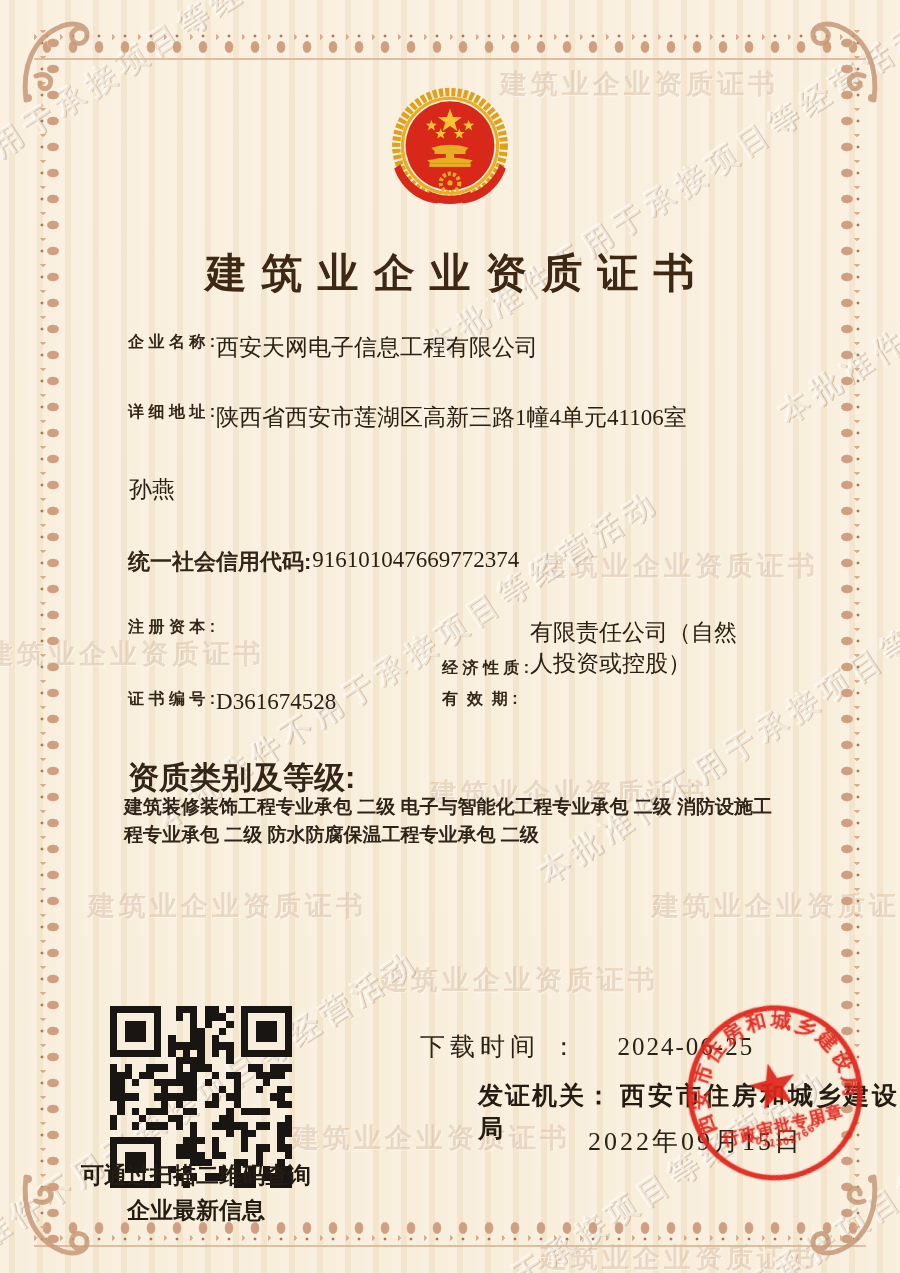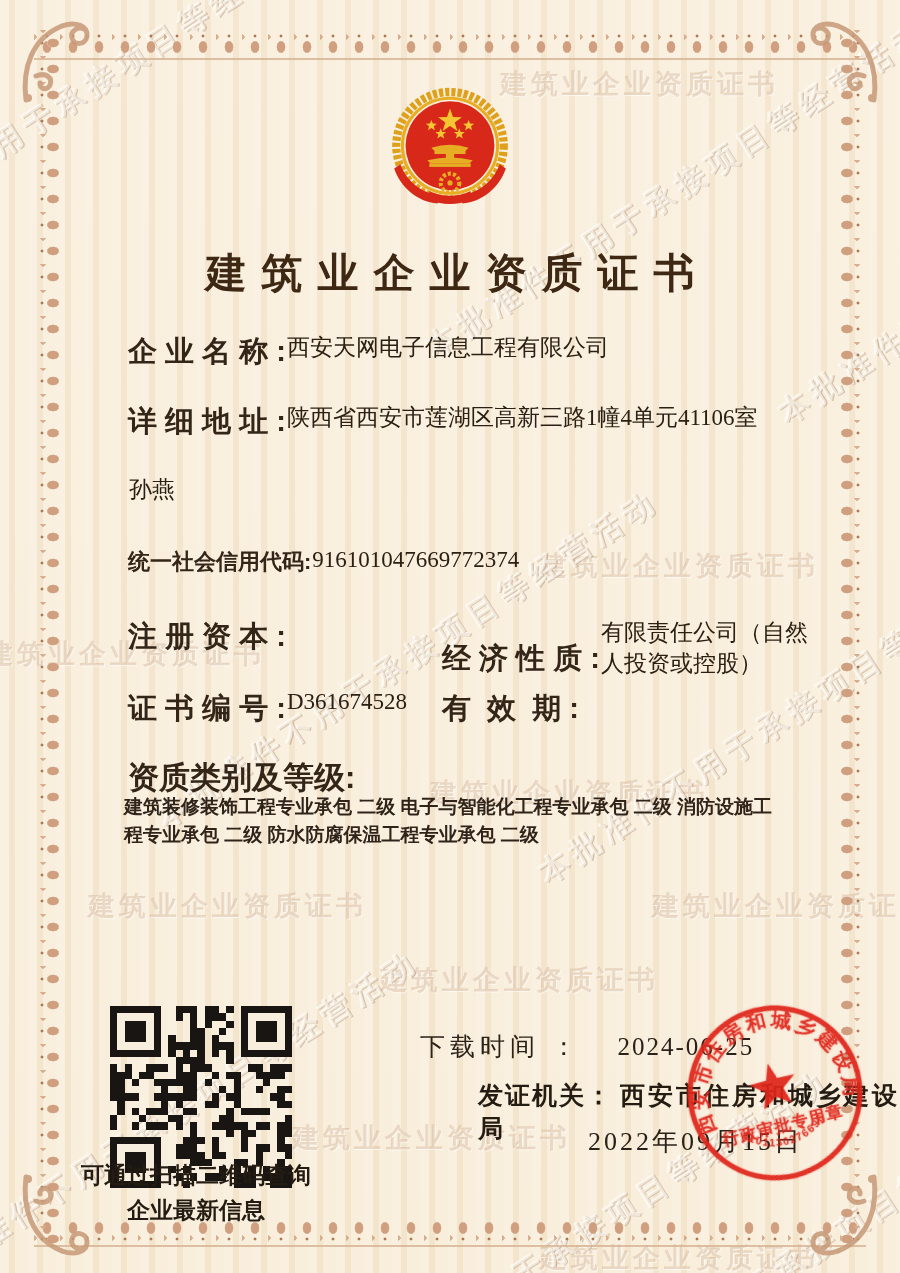--- a/index.html
+++ b/index.html
@@ -38,21 +38,21 @@
     transform:rotate(-33deg);transform-origin:left center;pointer-events:none;}
   .wm-h{position:absolute;z-index:0;white-space:nowrap;font-size:27px;font-weight:bold;
     letter-spacing:4px;color:rgba(191,145,104,.30);text-shadow:1px 1px 0 rgba(255,255,255,.55);
     pointer-events:none;}
   
   .content{position:absolute;inset:0;z-index:2;color:#2f2315;}
   .emblem{position:absolute;left:388px;top:84px;}
   .title{position:absolute;top:246px;left:0;width:100%;text-align:center;
     font-size:41px;font-weight:bold;letter-spacing:15px;text-indent:15px;color:#3e2813;}
   .row{position:absolute;left:128px;display:flex;align-items:flex-start;}
-  .lbl{font-weight:bold;font-size:29px;color:#332518;white-space:pre;}
+  .lbl{font-weight:bold;font-size:16px;color:#332518;white-space:pre;}
   .val{font-family:"Liberation Serif","DejaVu Serif",serif;font-size:23px;color:#2b2013;margin-left:1px;}
   .r1{top:332px}.r2{top:402px}.r3{top:474px}
   .r4{top:547px}.r4 .lbl{font-size:22px;letter-spacing:0;text-align:center;}
   .r5{top:617px}.r6{top:689px}
   .col2{position:absolute;left:442px;display:flex;align-items:flex-end;}
   .wrapval{width:218px;line-height:1.35;}
   .qual-h{position:absolute;left:128px;top:757px;font-size:31px;font-weight:bold;color:#332518;}
   .qual-b{position:absolute;left:124px;top:793px;width:664px;font-size:19px;font-weight:600;
     line-height:1.45;color:#30241a;}
   .qr-box{position:absolute;left:110px;top:1006px;}

